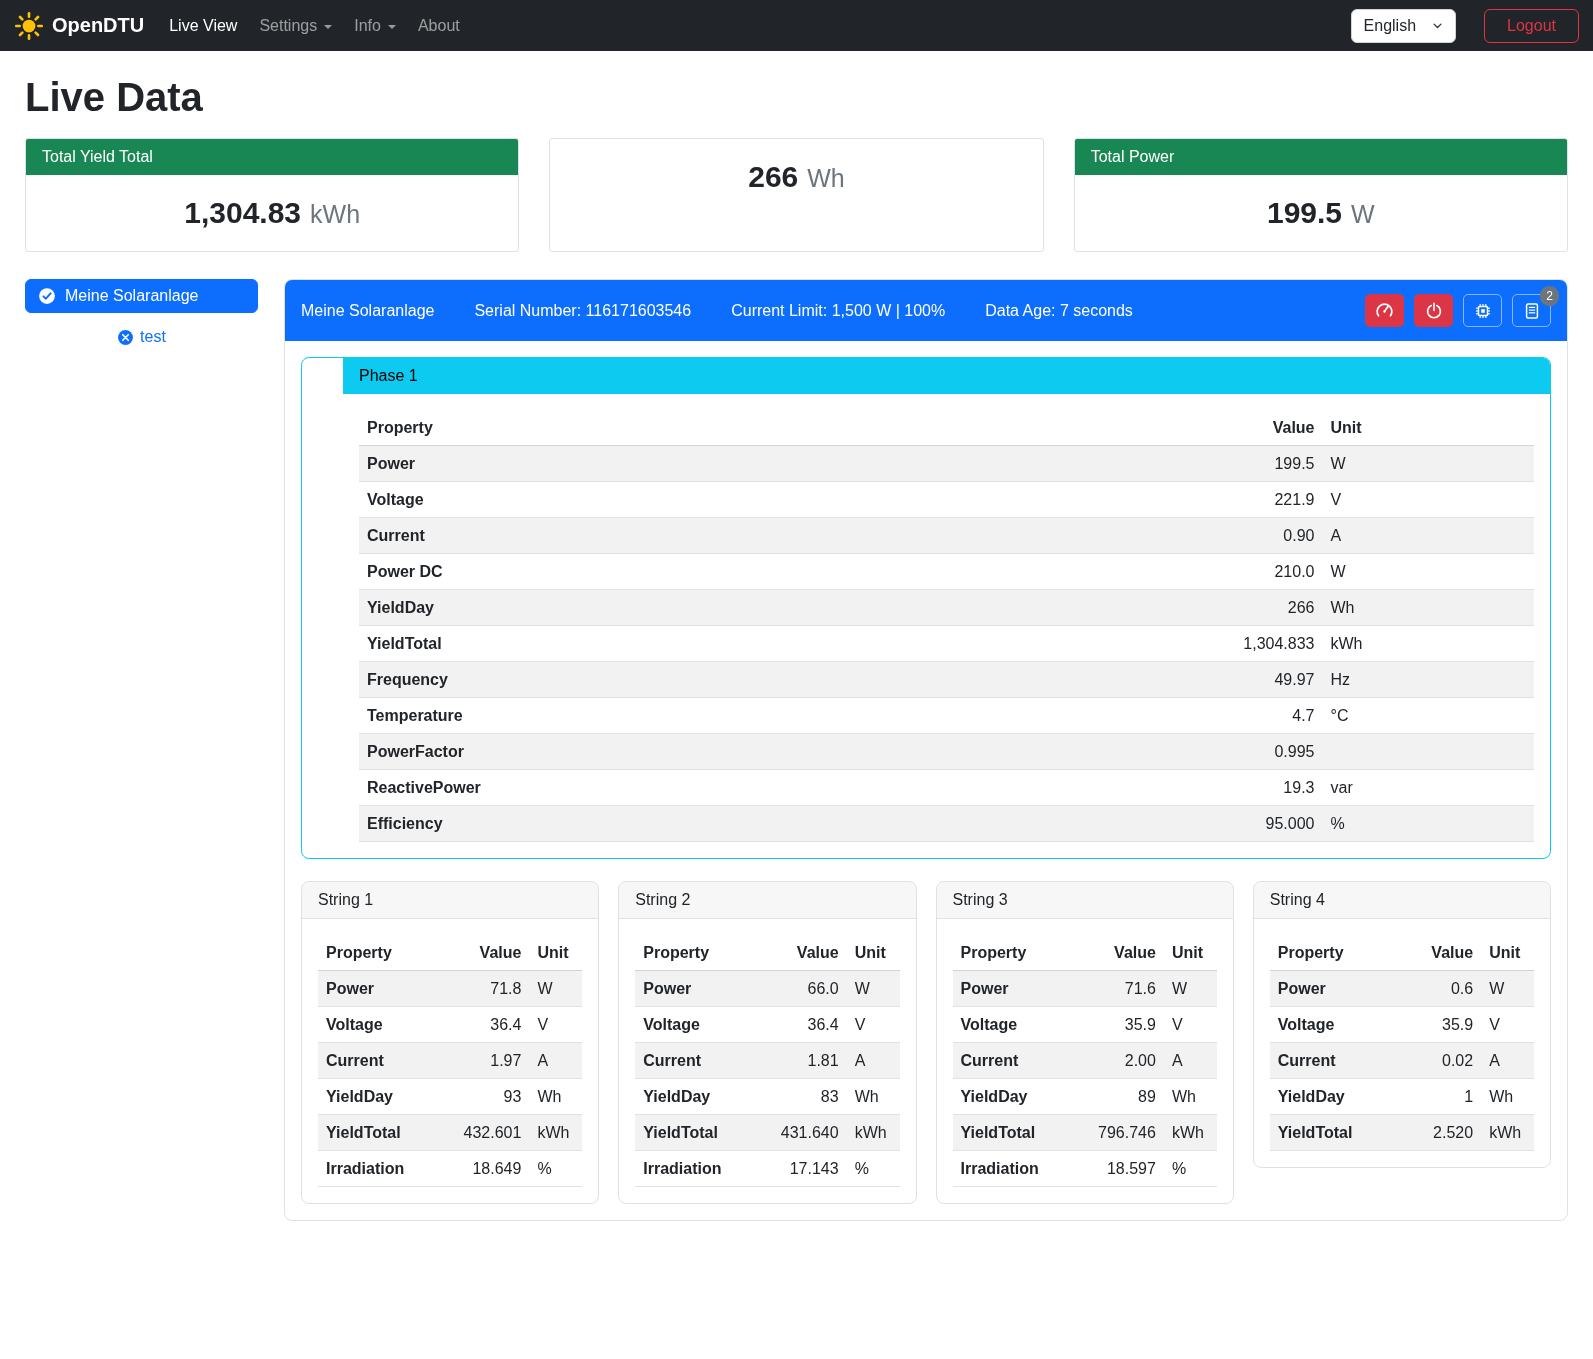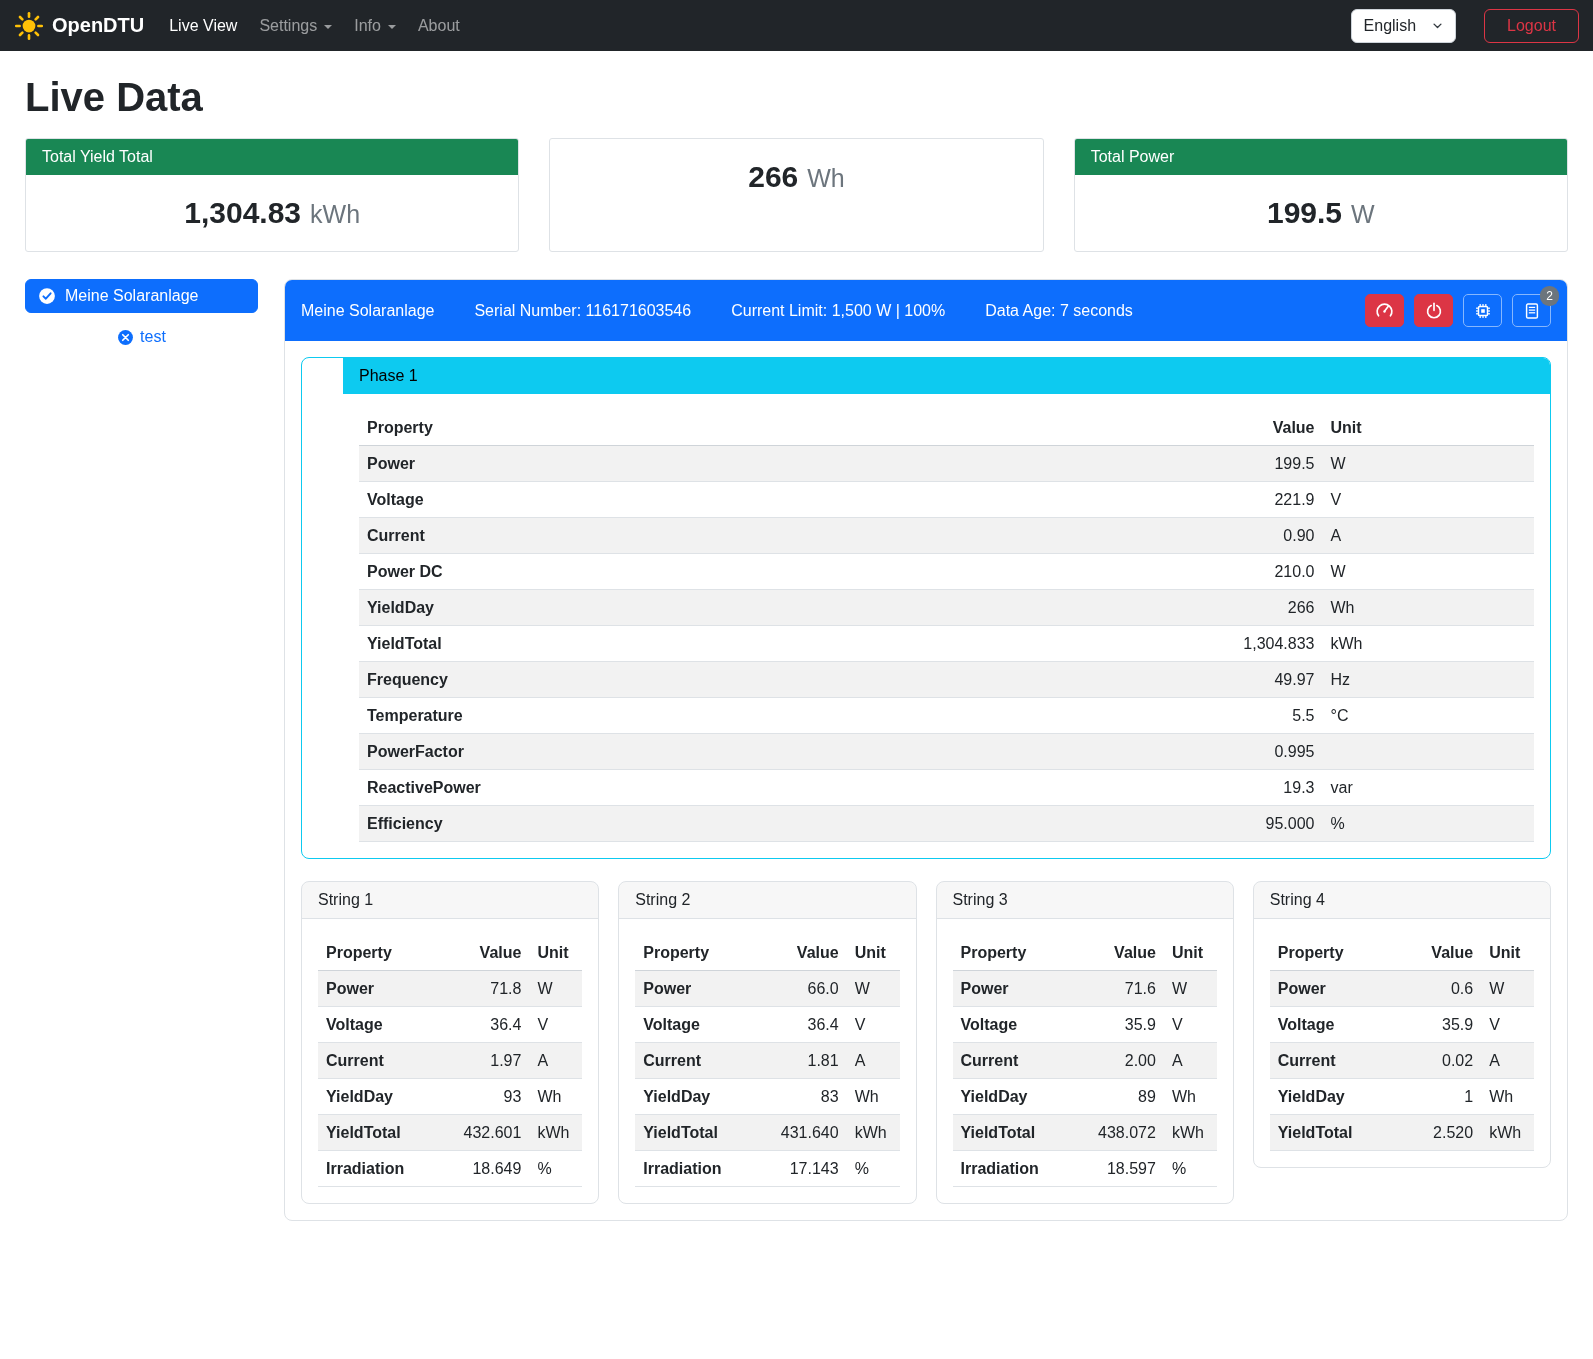--- a/index.html
+++ b/index.html
@@ -355,21 +355,21 @@
                     <td class="c-val">1,304.833</td>
                     <td class="c-unit">kWh</td>
                   </tr>
                 <tr>
                     <td class="c-prop">Frequency</td>
                     <td class="c-val">49.97</td>
                     <td class="c-unit">Hz</td>
                   </tr>
                 <tr>
                     <td class="c-prop">Temperature</td>
-                    <td class="c-val">5.5</td>
+                    <td class="c-val">4.7</td>
                     <td class="c-unit">°C</td>
                   </tr>
                 <tr>
                     <td class="c-prop">PowerFactor</td>
                     <td class="c-val">0.995</td>
                     <td class="c-unit"></td>
                   </tr>
                 <tr>
                     <td class="c-prop">ReactivePower</td>
                     <td class="c-val">19.3</td>
@@ -508,21 +508,21 @@
                       <td class="c-val">2.00</td>
                       <td class="c-unit">A</td>
                     </tr>
                   <tr>
                       <td class="c-prop">YieldDay</td>
                       <td class="c-val">89</td>
                       <td class="c-unit">Wh</td>
                     </tr>
                   <tr>
                       <td class="c-prop">YieldTotal</td>
-                      <td class="c-val">438.072</td>
+                      <td class="c-val">796.746</td>
                       <td class="c-unit">kWh</td>
                     </tr>
                   <tr>
                       <td class="c-prop">Irradiation</td>
                       <td class="c-val">18.597</td>
                       <td class="c-unit">%</td>
                     </tr>
                 </tbody>
               </table>
             </div>

